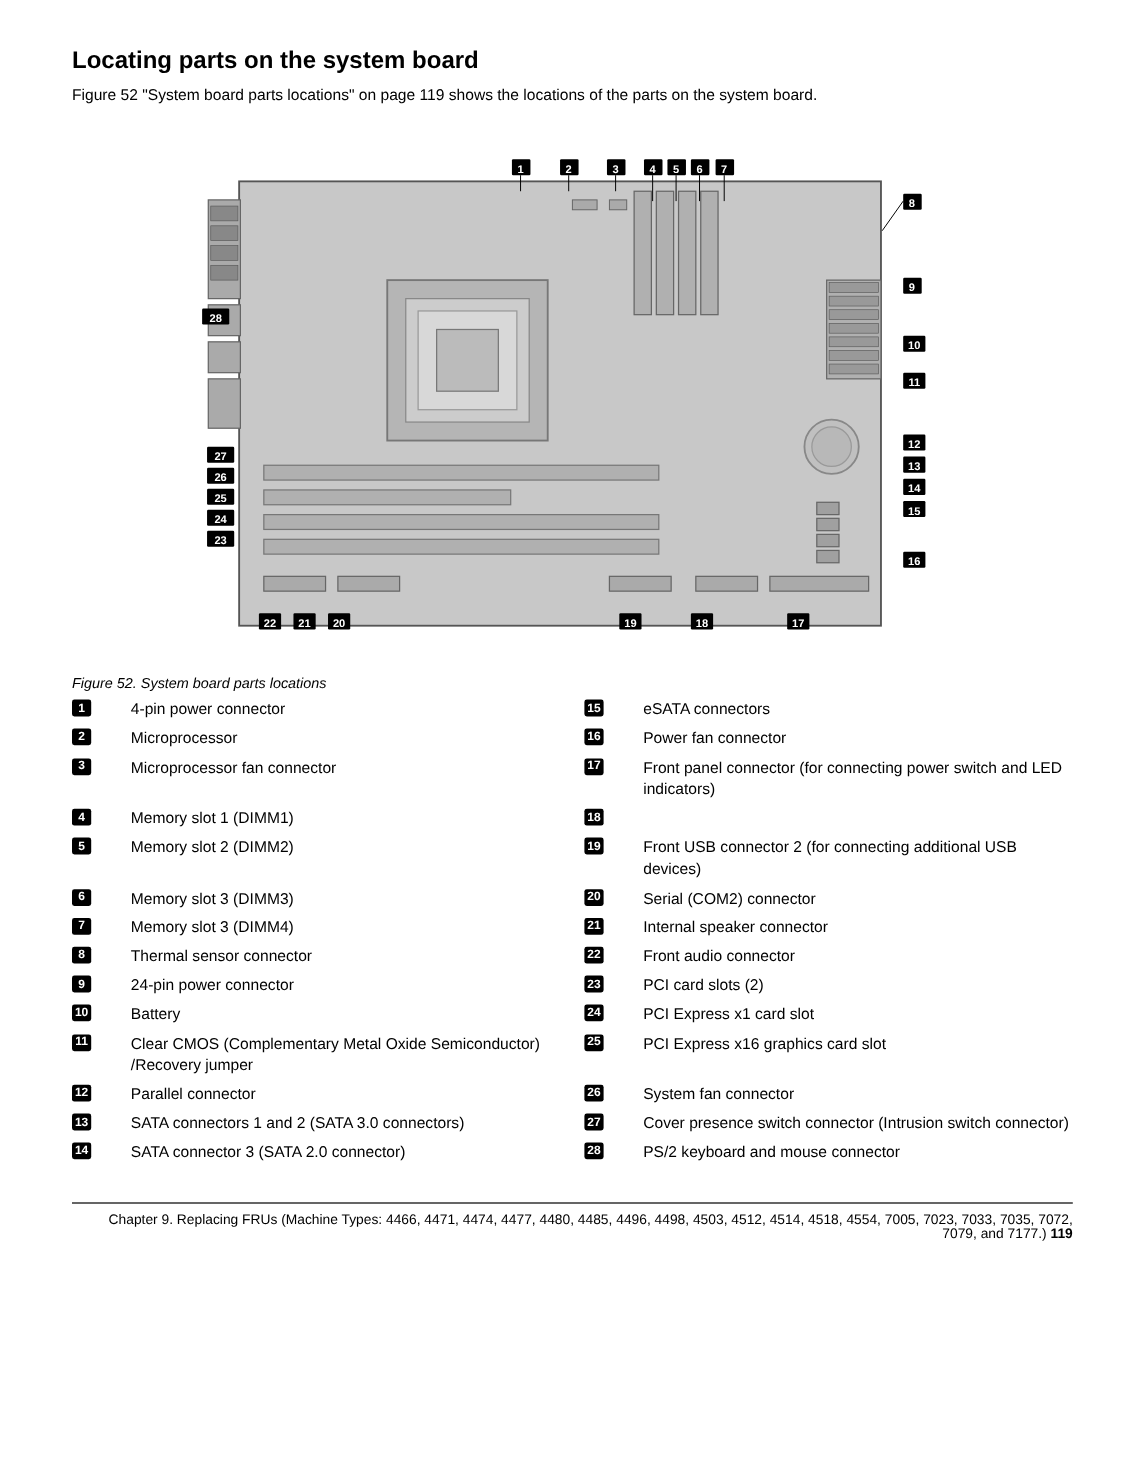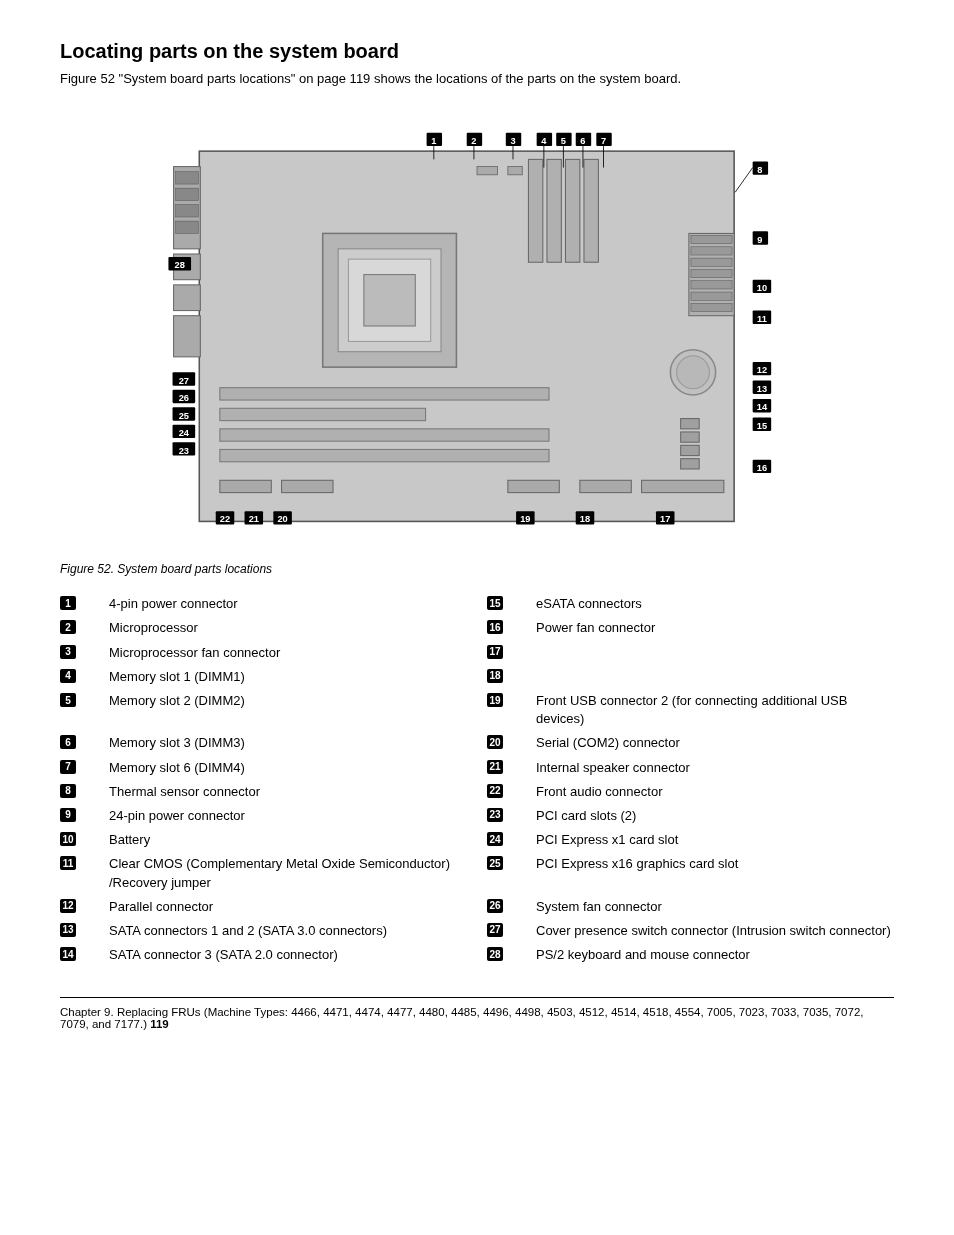--- a/index.html
+++ b/index.html
@@ -26,21 +26,21 @@
       width: 720px;
       margin: 0 auto 10px auto;
     }
     .board-svg {
       width: 100%;
       display: block;
     }
     .figure-caption {
       font-style: italic;
       font-size: 12px;
-      margin-bottom: 16px;
+      margin-bottom: 3px;
       margin-left: 0;
     }
     .parts-list {
       display: grid;
       grid-template-columns: 1fr 1fr;
       gap: 0;
       font-size: 13px;
       margin-bottom: 30px;
     }
     .part-item {
@@ -69,21 +69,21 @@
       flex-shrink: 0;
       margin-top: 1px;
     }
     .part-text {
       line-height: 1.4;
       margin-left: 28px;
     }
     .footer {
       border-top: 1px solid #000;
       padding-top: 8px;
-      text-align: left;
+      text-align: right;
       font-size: 11.5px;
       color: #000;
     }
     .footer-page {
       font-weight: bold;
     }
   </style>
 </head>
 <body>
 
@@ -259,20 +259,21 @@
     <div class="part-item right">
       <span class="part-badge">16</span>
       <span class="part-text">Power fan connector</span>
     </div>
     <div class="part-item">
       <span class="part-badge">3</span>
       <span class="part-text">Microprocessor fan connector</span>
     </div>
     <div class="part-item right">
       <span class="part-badge">17</span>
+      <span class="part-text">Front panel connector (for connecting power switch and LED indicators)</span>
     </div>
     <div class="part-item">
       <span class="part-badge">4</span>
       <span class="part-text">Memory slot 1 (DIMM1)</span>
     </div>
     <div class="part-item right">
       <span class="part-badge">18</span>
     </div>
     <div class="part-item">
       <span class="part-badge">5</span>
@@ -285,21 +286,21 @@
     <div class="part-item">
       <span class="part-badge">6</span>
       <span class="part-text">Memory slot 3 (DIMM3)</span>
     </div>
     <div class="part-item right">
       <span class="part-badge">20</span>
       <span class="part-text">Serial (COM2) connector</span>
     </div>
     <div class="part-item">
       <span class="part-badge">7</span>
-      <span class="part-text">Memory slot 6 (DIMM4)</span>
+      <span class="part-text">Memory slot 3 (DIMM4)</span>
     </div>
     <div class="part-item right">
       <span class="part-badge">21</span>
       <span class="part-text">Internal speaker connector</span>
     </div>
     <div class="part-item">
       <span class="part-badge">8</span>
       <span class="part-text">Thermal sensor connector</span>
     </div>
     <div class="part-item right">

